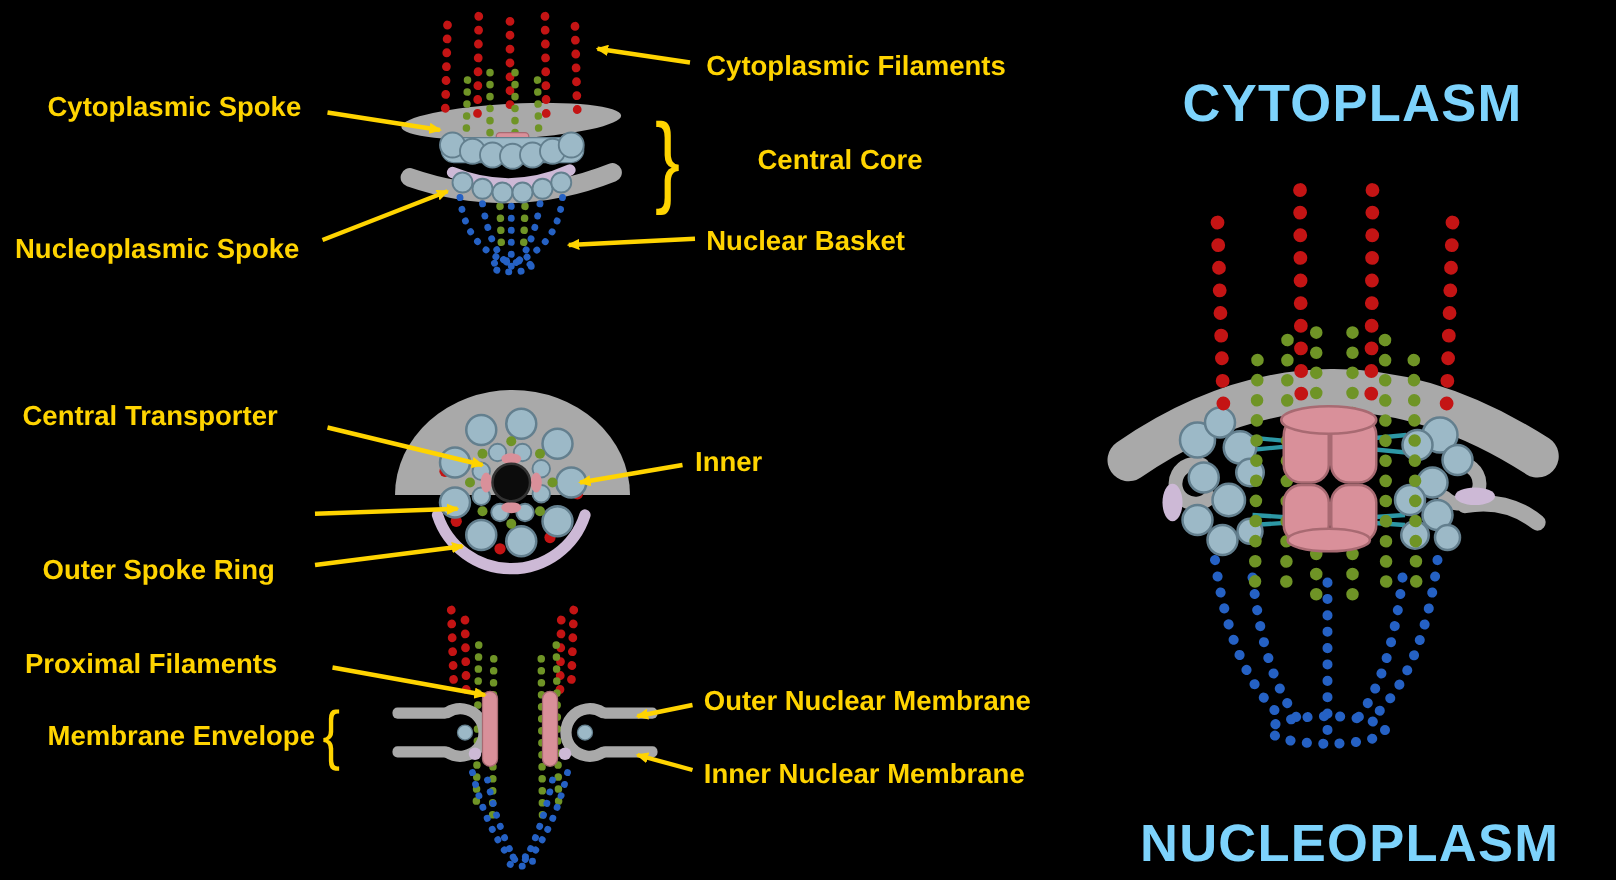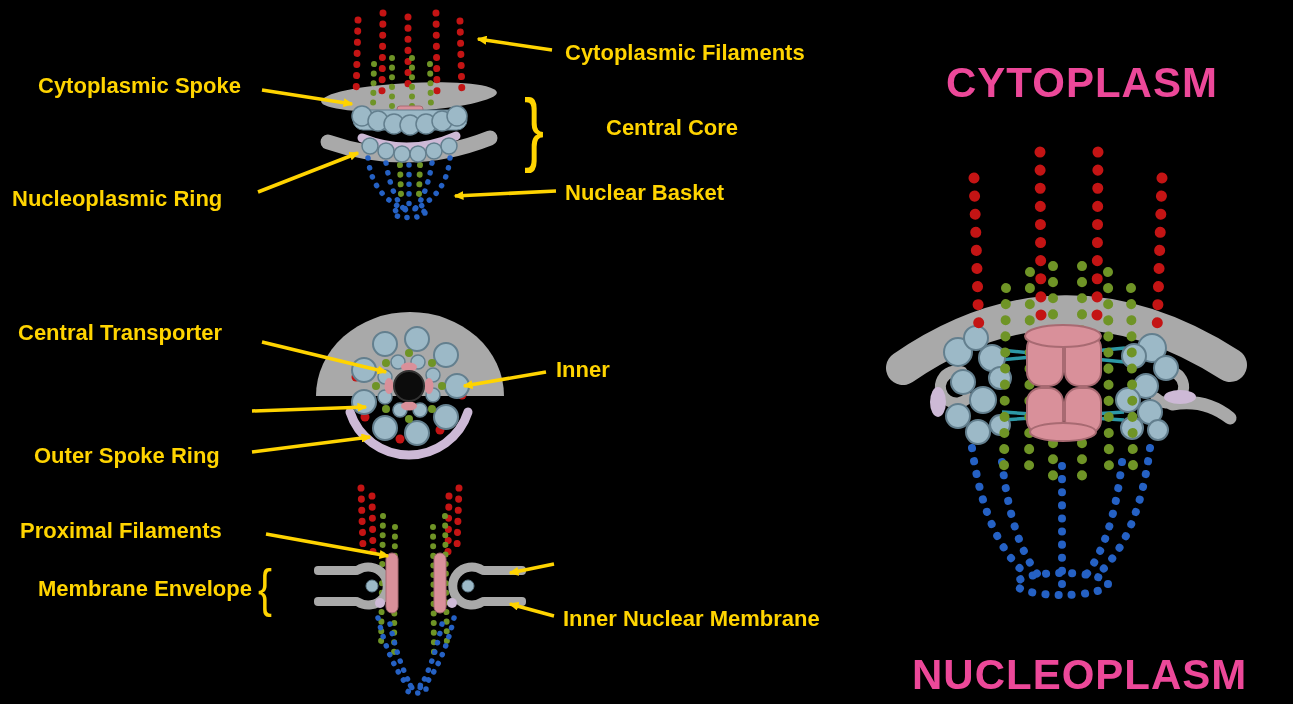--- a/index.html
+++ b/index.html
@@ -6,21 +6,21 @@
   .canvas {
     position:relative; width:1293px; height:704px; background:#000000;
     overflow:hidden; font-family:"Liberation Sans", sans-serif;
   }
   .canvas svg { position:absolute; left:0; top:0; }
   .callout {
     position:absolute; color:#ffd400; font-weight:bold; font-size:22px;
     white-space:nowrap; line-height:1.1;
   }
   .region-label {
-    position:absolute; color:#ec4899; font-weight:bold; font-size:42px;
+    position:absolute; color:#7dd3fc; font-weight:bold; font-size:42px;
     letter-spacing:1px; white-space:nowrap; line-height:1;
   }
   .brace {
     position:absolute; color:#ffd400; font-weight:400; line-height:1;
     transform-origin:left top;
   }
   .brace-core { left:524px; top:88px; font-size:60px; transform:scale(1.0,1.35); }
   .brace-envelope { left:258px; top:562px; font-size:42px; transform:scale(1.0,1.25); }
 </style>
 </head>
@@ -271,29 +271,30 @@
       <path d="M546 372 L464 386" marker-end="url(#ah)"></path>
       <path d="M252 411 L366 407" marker-end="url(#ah)"></path>
       <path d="M252 452 L370 437" marker-end="url(#ah)"></path>
       <path d="M266 534 L388 556" marker-end="url(#ah)"></path>
       <path d="M554 564 L510 573" marker-end="url(#ah)"></path>
       <path d="M554 616 L510 604" marker-end="url(#ah)"></path>
     </g>
   </svg>
 
   <div class="callout" style="left:38px; top:74px;">Cytoplasmic Spoke</div>
-  <div class="callout" style="left:12px; top:187px;">Nucleoplasmic Ring</div>
+  <div class="callout" style="left:12px; top:187px;">Nucleoplasmic Spoke</div>
   <div class="callout" style="left:565px; top:41px;">Cytoplasmic Filaments</div>
   <div class="callout" style="left:562px; top:116px;margin-left:44px;">Central Core</div>
   <div class="callout" style="left:565px; top:181px;">Nuclear Basket</div>
   <div class="callout" style="left:18px; top:321px;">Central Transporter</div>
   <div class="callout" style="left:556px; top:358px;">Inner</div>
   <div class="callout" style="left:34px; top:444px;">Outer Spoke Ring</div>
   <div class="callout" style="left:20px; top:519px;">Proximal Filaments</div>
   <div class="callout" style="left:38px; top:577px;">Membrane Envelope</div>
+  <div class="callout" style="left:563px; top:549px;">Outer Nuclear Membrane</div>
   <div class="callout" style="left:563px; top:607px;">Inner Nuclear Membrane</div>
 
   <div class="brace brace-core">}</div>
   <div class="brace brace-envelope">{</div>
 
   <div class="region-label" style="left:946px; top:62px;">CYTOPLASM</div>
   <div class="region-label" style="left:912px; top:606px;margin-top:48px;">NUCLEOPLASM</div>
 
 </div>
 

